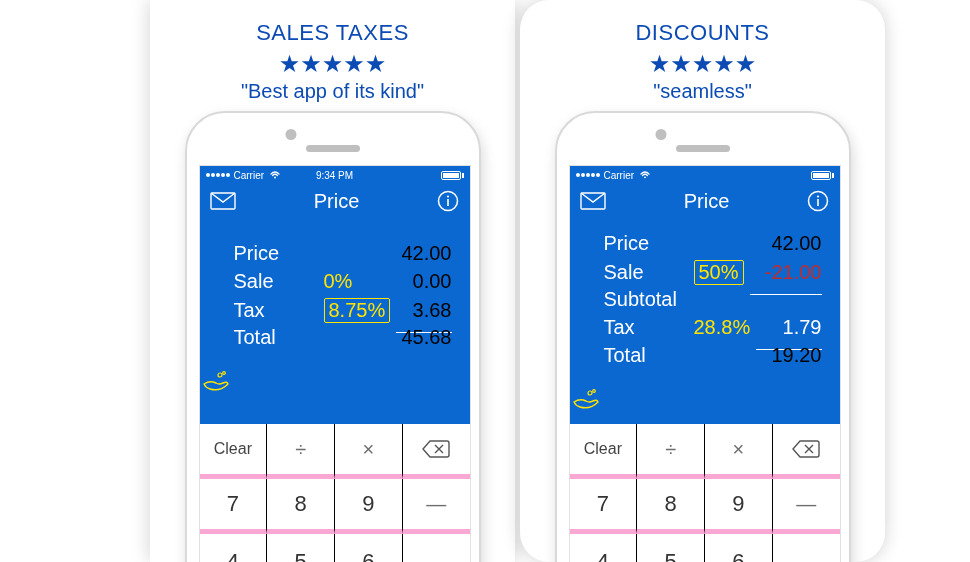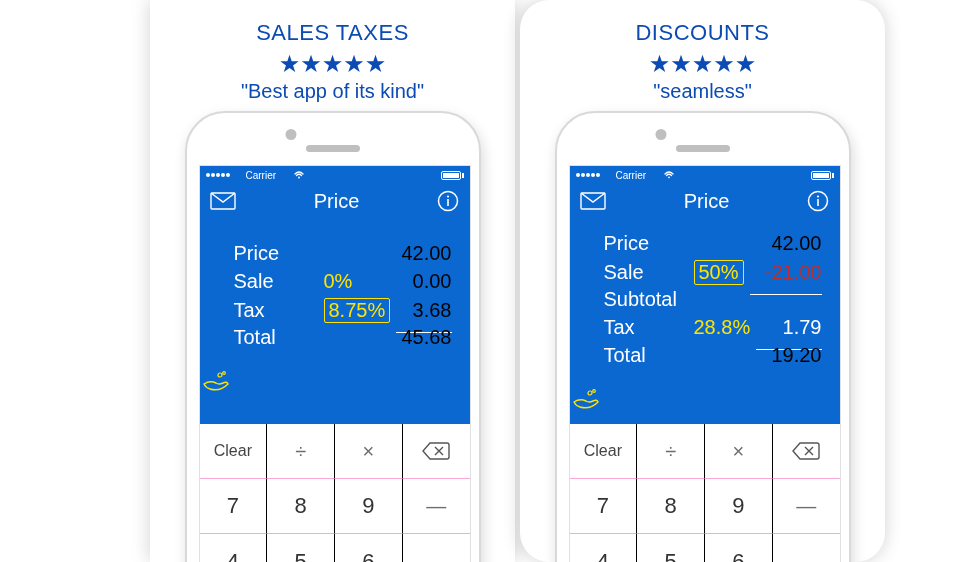--- a/index.html
+++ b/index.html
@@ -35,21 +35,21 @@
     width: 54px; height: 7px; border-radius: 5px; background: #bfbfbf;
   }
   .screen {
     position: absolute; top: 52px; left: 12px; width: 272px; height: 460px;
     background: #fff; border: 1px solid #e0e0e0; overflow: hidden;
   }
 
   
   .blue-top { position: absolute; top: 0; left: 0; right: 0; background: #0c68d1; color: #fff; }
   .statusbar { display: flex; align-items: center; height: 18px; font-size: 10px; padding: 0 6px; }
-  .statusbar .carrier { display:flex; align-items:center; gap:16px; }
+  .statusbar .carrier { display:flex; align-items:center; gap:4px; }
   .statusbar .carrier .bars { display: inline-flex; gap: 1px; }
   .statusbar .carrier .bars span { display:inline-block; width:4px; height:4px; border-radius:50%; background:#fff; }
   .statusbar .time { position:absolute; left:0; right:0; text-align:center; }
   .statusbar .batt { margin-left:auto; display:flex; align-items:center; }
   .statusbar .batt .body { width: 20px; height: 9px; border: 1px solid #fff; border-radius: 2px; position: relative; }
   .statusbar .batt .body::after { content:""; position:absolute; top:1px; left:1px; right:1px; bottom:1px; background:#fff; }
   .statusbar .batt .tip { width: 2px; height: 5px; background:#fff; margin-left:1px; }
 
   .navbar { display:flex; align-items:center; justify-content:space-between; height: 34px; padding: 0 10px; }
   .navbar .title { font-size: 20px; font-weight: 400; }
@@ -68,21 +68,21 @@
   .tip-icon { text-align: center; padding: 8px 0 10px 0; color: #ffe400; }
 
   .left  .blue-top { height: 258px; }
   .right .blue-top { height: 258px; }
 
   
   .keypad { position:absolute; left:0; right:0; bottom:0; top: 258px; background:#fff; }
   .krow { display:flex; height: 55px; }
   .key {
     flex:1; display:flex; align-items:center; justify-content:center;
-    border-right: 1px solid #000; border-bottom: 1px solid #f9a8d4;
+    border-right: 1px solid #000; border-bottom: 5px solid #f9a8d4;
     font-size: 22px; color: #333;
   }
   .key.op { color: #6d6d6d; font-size: 20px; }
   .key.clear { font-size: 16px; color:#444; }
   .krow .key:last-child { border-right: none; }
   .keypad .krow:last-child .key { border-bottom: none; }
 
   
   svg { display:block; }
 </style>
@@ -114,20 +114,21 @@
                   <span></span>
                 </span>
               <span>Carrier</span>
               <span style="margin-left:2px;">
                 <svg width="10" height="8" viewBox="0 0 10 8">
                     <path d="M5 7 L5 7 M1 3 Q5 -1 9 3 M2.5 4.5 Q5 2 7.5 4.5" stroke="#fff" stroke-width="1.2" fill="none" stroke-linecap="round"></path>
                     <circle cx="5" cy="6.3" r="0.9" fill="#fff"></circle>
                   </svg>
               </span>
             </span>
+            <span class="time">9:34 PM</span>
             <span class="batt">
                 <span class="body"></span>
                 <span class="tip"></span>
               </span>
           </div>
 
           <div class="navbar">
             <span>
               <svg width="26" height="18" viewBox="0 0 26 18">
                   <rect x="1" y="1" width="24" height="16" rx="1" fill="none" stroke="#fff" stroke-width="1.4"></rect>

